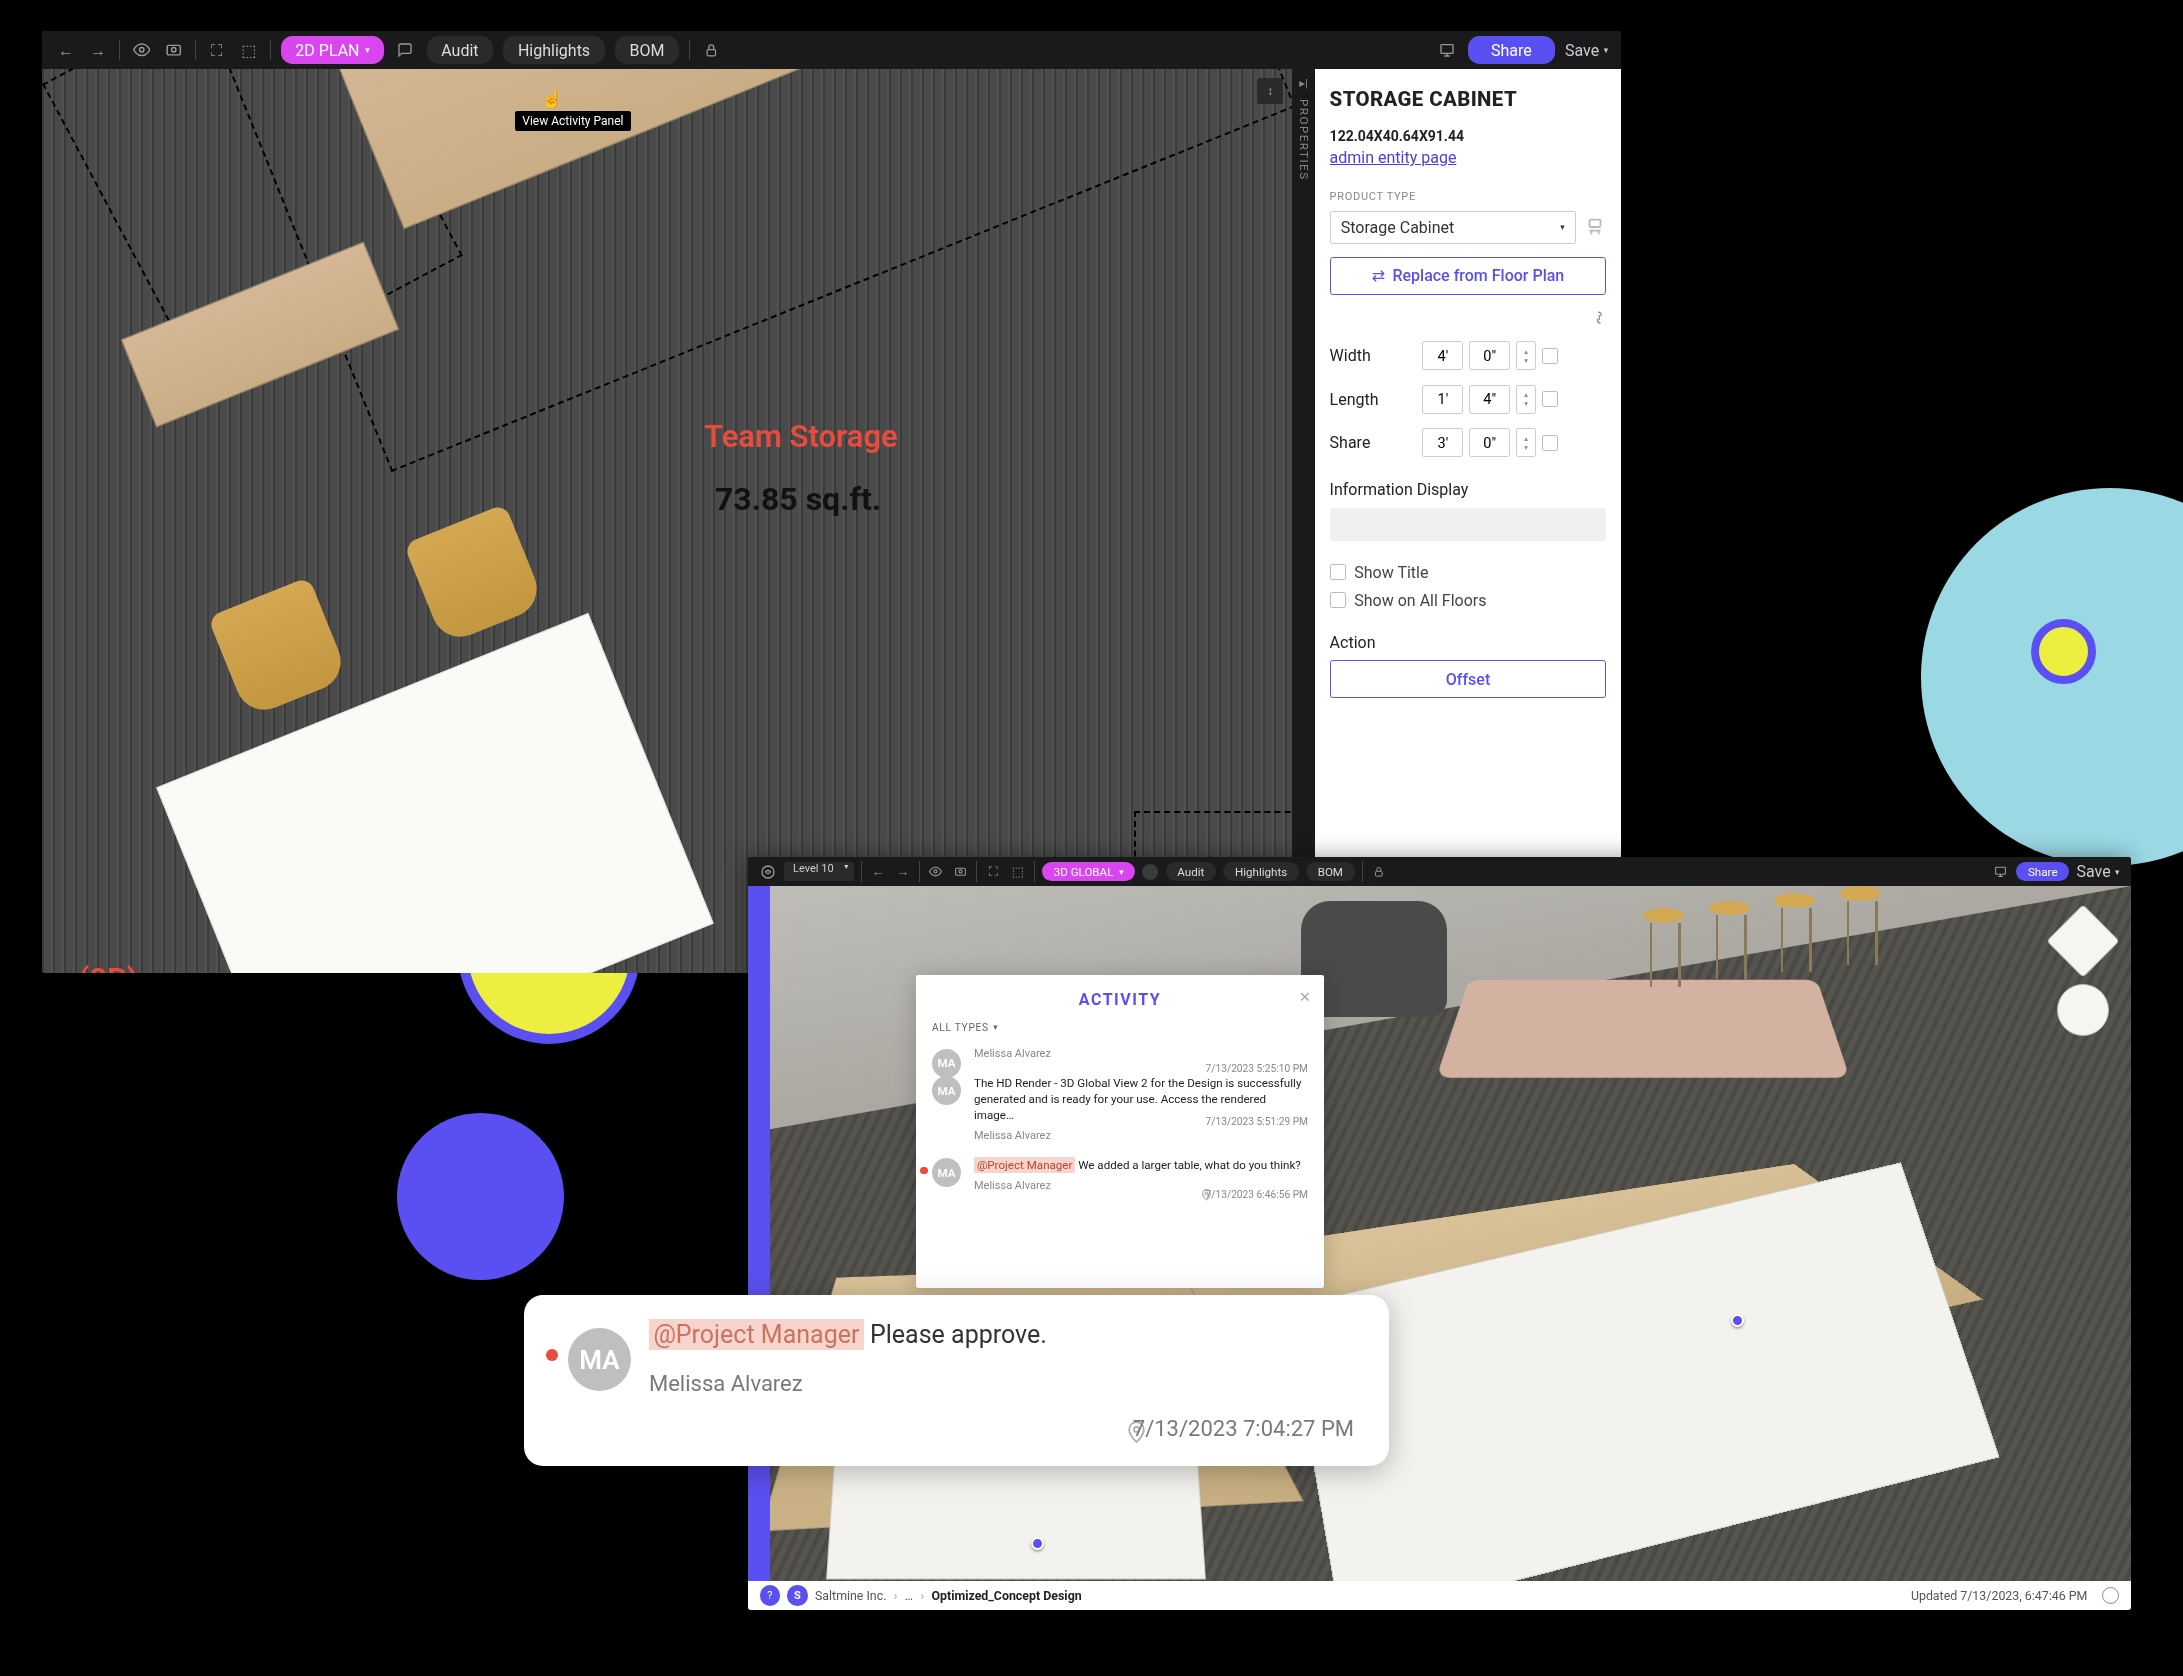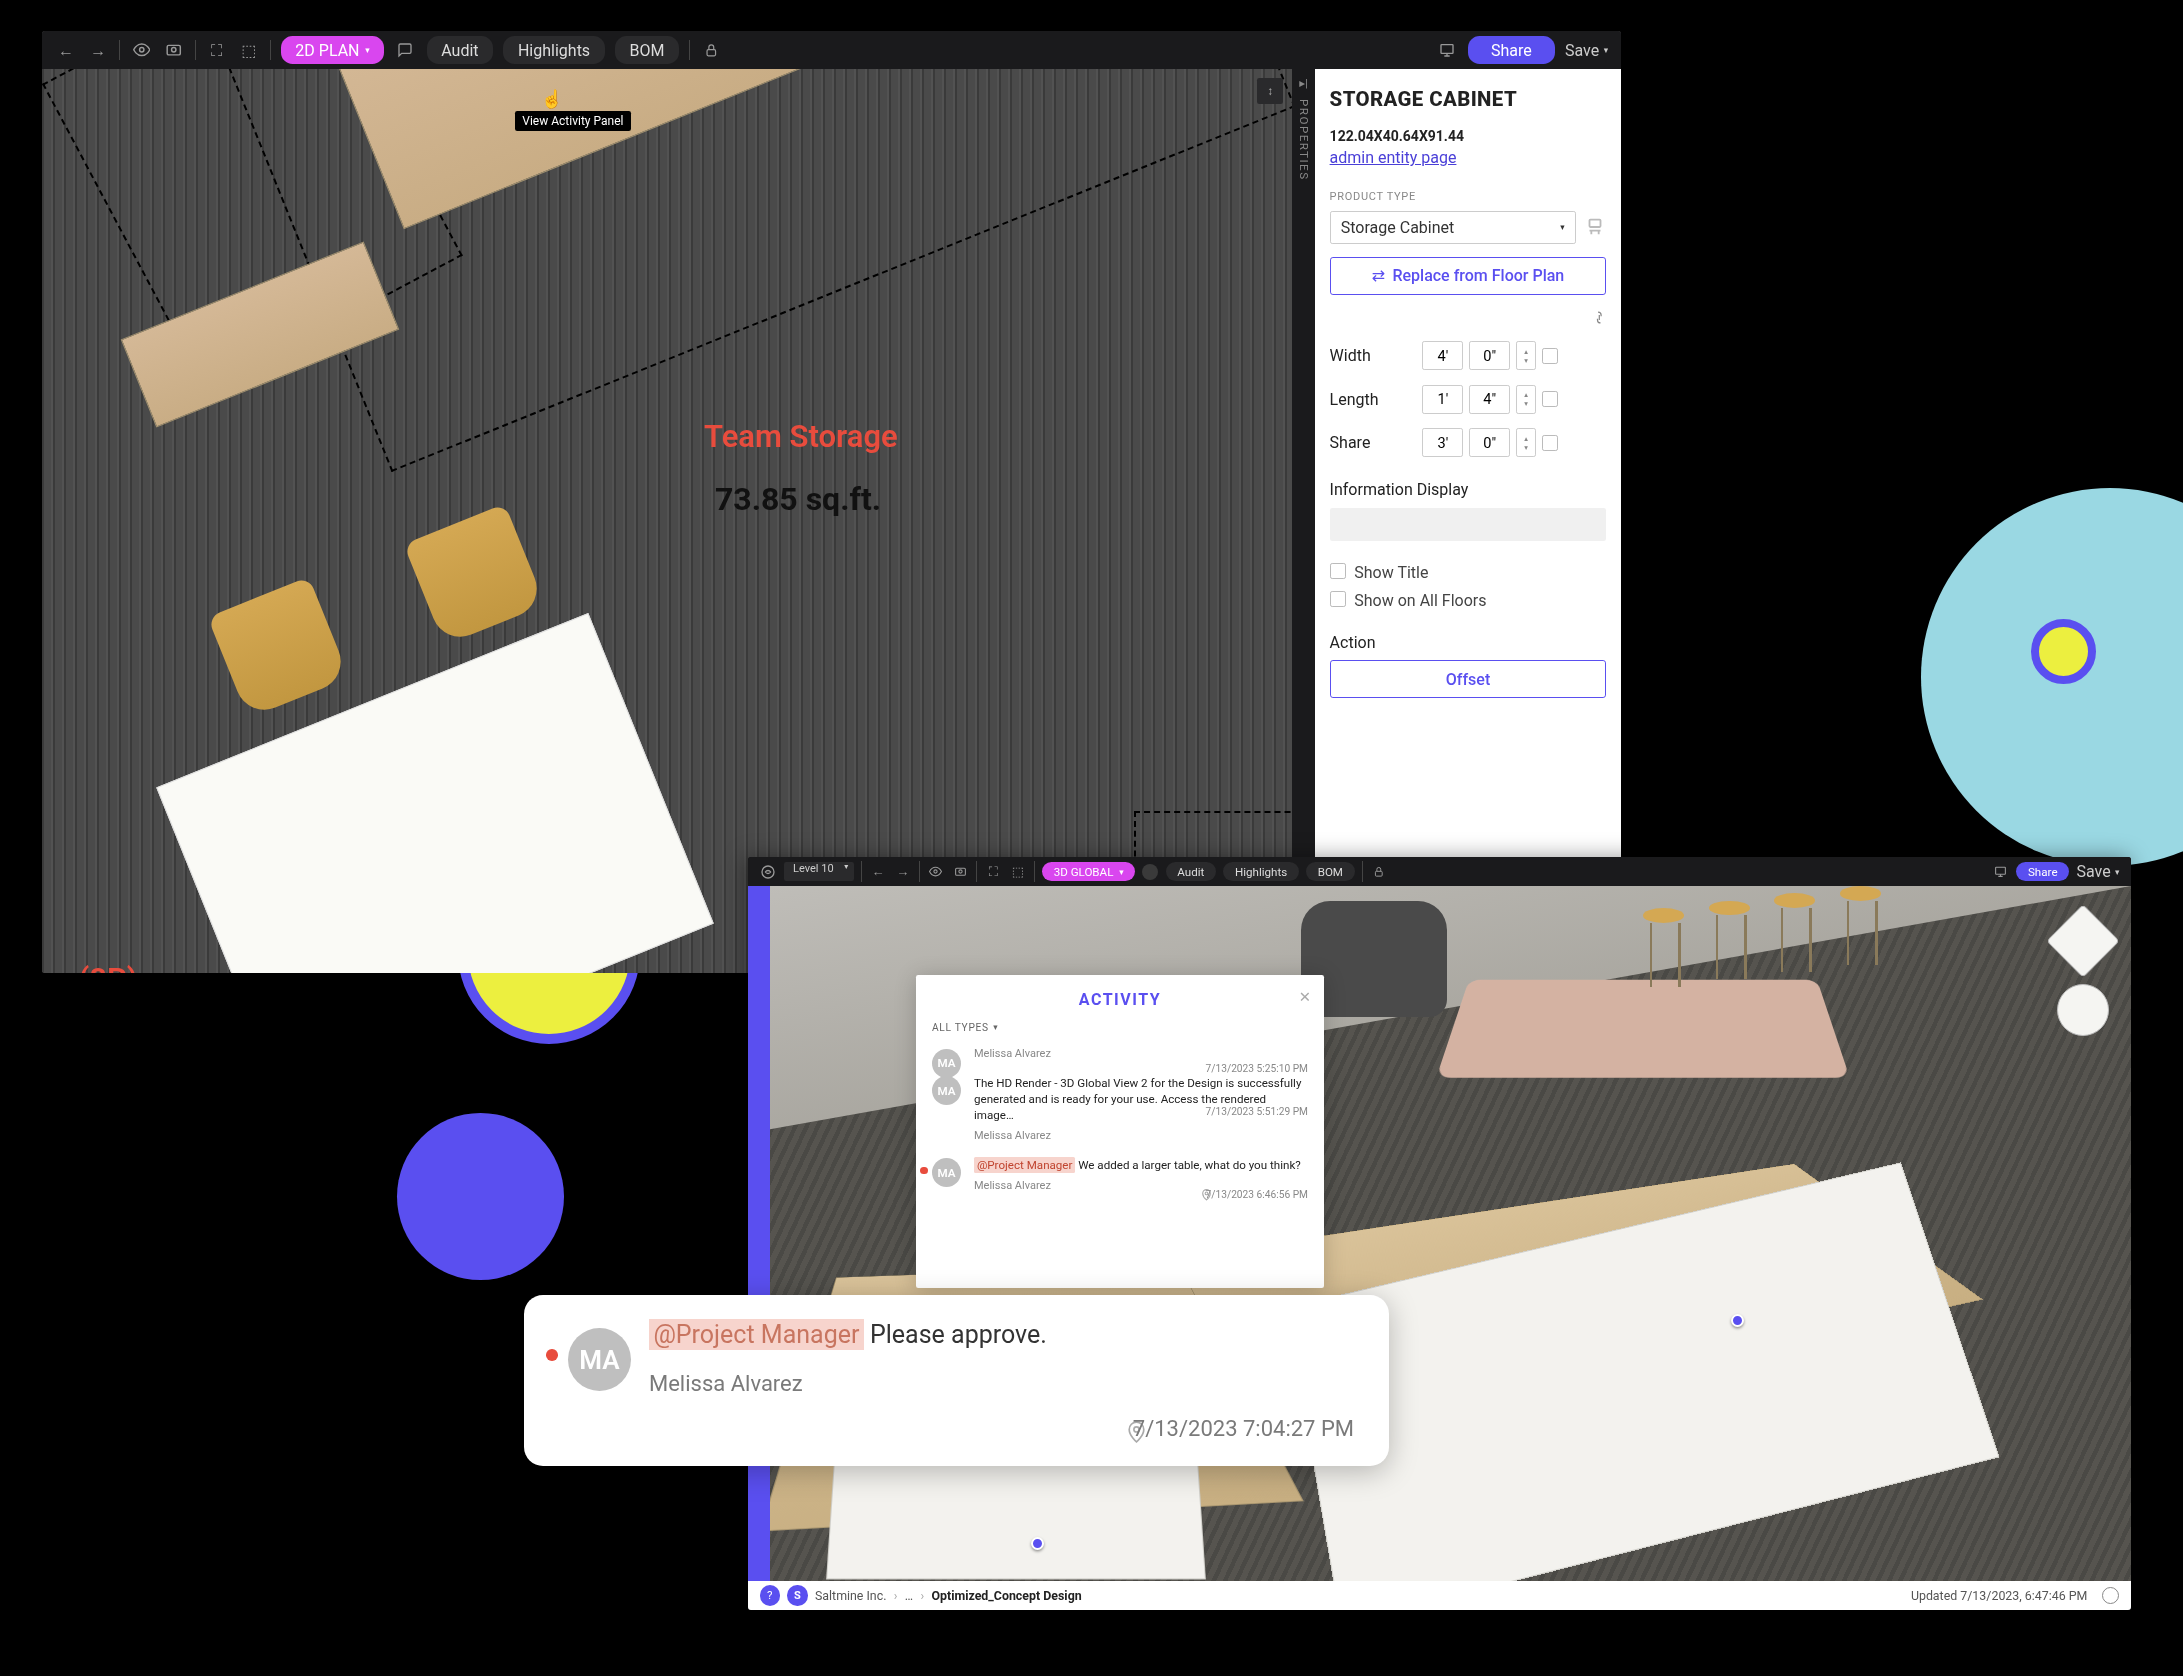--- a/index.html
+++ b/index.html
@@ -56,21 +56,21 @@
 .prop-section-label{font-size:11px;color:#888;margin-top:23px;letter-spacing:0.7px}
 .select-box{height:33px;border:0.7px solid #ccc;border-radius:2.2px;margin-top:7.3px;display:flex;align-items:center;padding:0 10.2px;font-size:16px;color:#333;justify-content:space-between}
 .btn-outline{height:38px;border:1.5px solid #5a4ff0;border-radius:2.9px;color:#5a4ff0;display:flex;align-items:center;justify-content:center;gap:7.3px;margin-top:13px;font-size:16px;font-weight:500;cursor:pointer}
 .dim-row{display:flex;align-items:center;margin-top:14.6px;gap:5.8px}
 .dim-label{width:87px;font-size:16px}
 .dim-input{width:41px;height:29px;border:0.7px solid #ccc;border-radius:2.2px;text-align:center;font-size:14.6px}
 .stepper{width:20.4px;height:29px;border:0.7px solid #ccc;border-radius:2.2px;display:flex;flex-direction:column;justify-content:center;align-items:center;font-size:7.3px;color:#888}
 .lock-col{display:flex;justify-content:flex-end;margin-top:13px;color:#888}
 .section-title{font-size:16px;margin-top:23px;margin-bottom:8.7px}
 .txt-input{width:100%;height:33px;background:#f0f0f0;border:none;border-radius:2.2px;margin-bottom:13px}
-.check-row{display:flex;align-items:flex-start;gap:8.7px;margin-top:8.7px;font-size:16px;color:#444}
+.check-row{display:flex;align-items:center;gap:8.7px;margin-top:8.7px;font-size:16px;color:#444}
 .checkbox{width:16px;height:16px;border:1.5px solid #bbb;border-radius:2.2px}
 .vp-ctrl{position:absolute;right:8.7px;width:26px;height:26px;background:#2a2a2c;border-radius:2.2px;display:flex;align-items:center;justify-content:center;color:#aaa}
 .vp-c1{top:8.7px}.vp-c2{bottom:8.7px}
 
 
 .window-b{position:absolute;left:748px;top:857px;width:1383px;height:753px;border-radius:2.9px;overflow:hidden;background:#1a1a1c;box-shadow:-2.9px 0 22px rgba(0,0,0,0.4)}
 .wb-toolbar{height:29px;background:#1a1a1c;display:flex;align-items:center;padding:0 11.6px;gap:7.3px;color:#999;font-size:11.6px}
 .wb-toolbar .pill{font-size:11.6px;padding:2.9px 11.6px}
 .wb-toolbar .tb-icon{width:17.5px;height:17.5px;font-size:13px}
 .level-sel{height:19px;background:#2a2a2c;border-radius:2.2px;padding:0 20.4px 0 8.7px;font-size:11px;color:#ccc;display:flex;align-items:flex-start;position:relative}
@@ -407,21 +407,21 @@
         <div class="act-item">
           <div class="act-avatar">MA</div>
           <div class="act-author">Melissa Alvarez</div>
           <div class="act-time" style="top:16px">7/13/2023 5:25:10 PM</div>
         </div>
 
         <div class="act-item">
           <div class="act-avatar">MA</div>
           <div class="act-body">The HD Render - 3D Global View 2 for the Design is successfully generated and is ready for your use. Access the rendered image…</div>
           <div class="act-author">Melissa Alvarez</div>
-          <div class="act-time" style="top:31px">7/13/2023 5:51:29 PM</div>
+          <div class="act-time" style="top:41px">7/13/2023 5:51:29 PM</div>
         </div>
 
         <div class="act-item">
           <div class="act-dot"></div>
           <div class="act-avatar">MA</div>
           <div class="act-body">
             <span class="act-mention">@Project Manager</span>
             <span>We added a larger table, what do you think?</span>
           </div>
           <div class="act-author">Melissa Alvarez</div>

